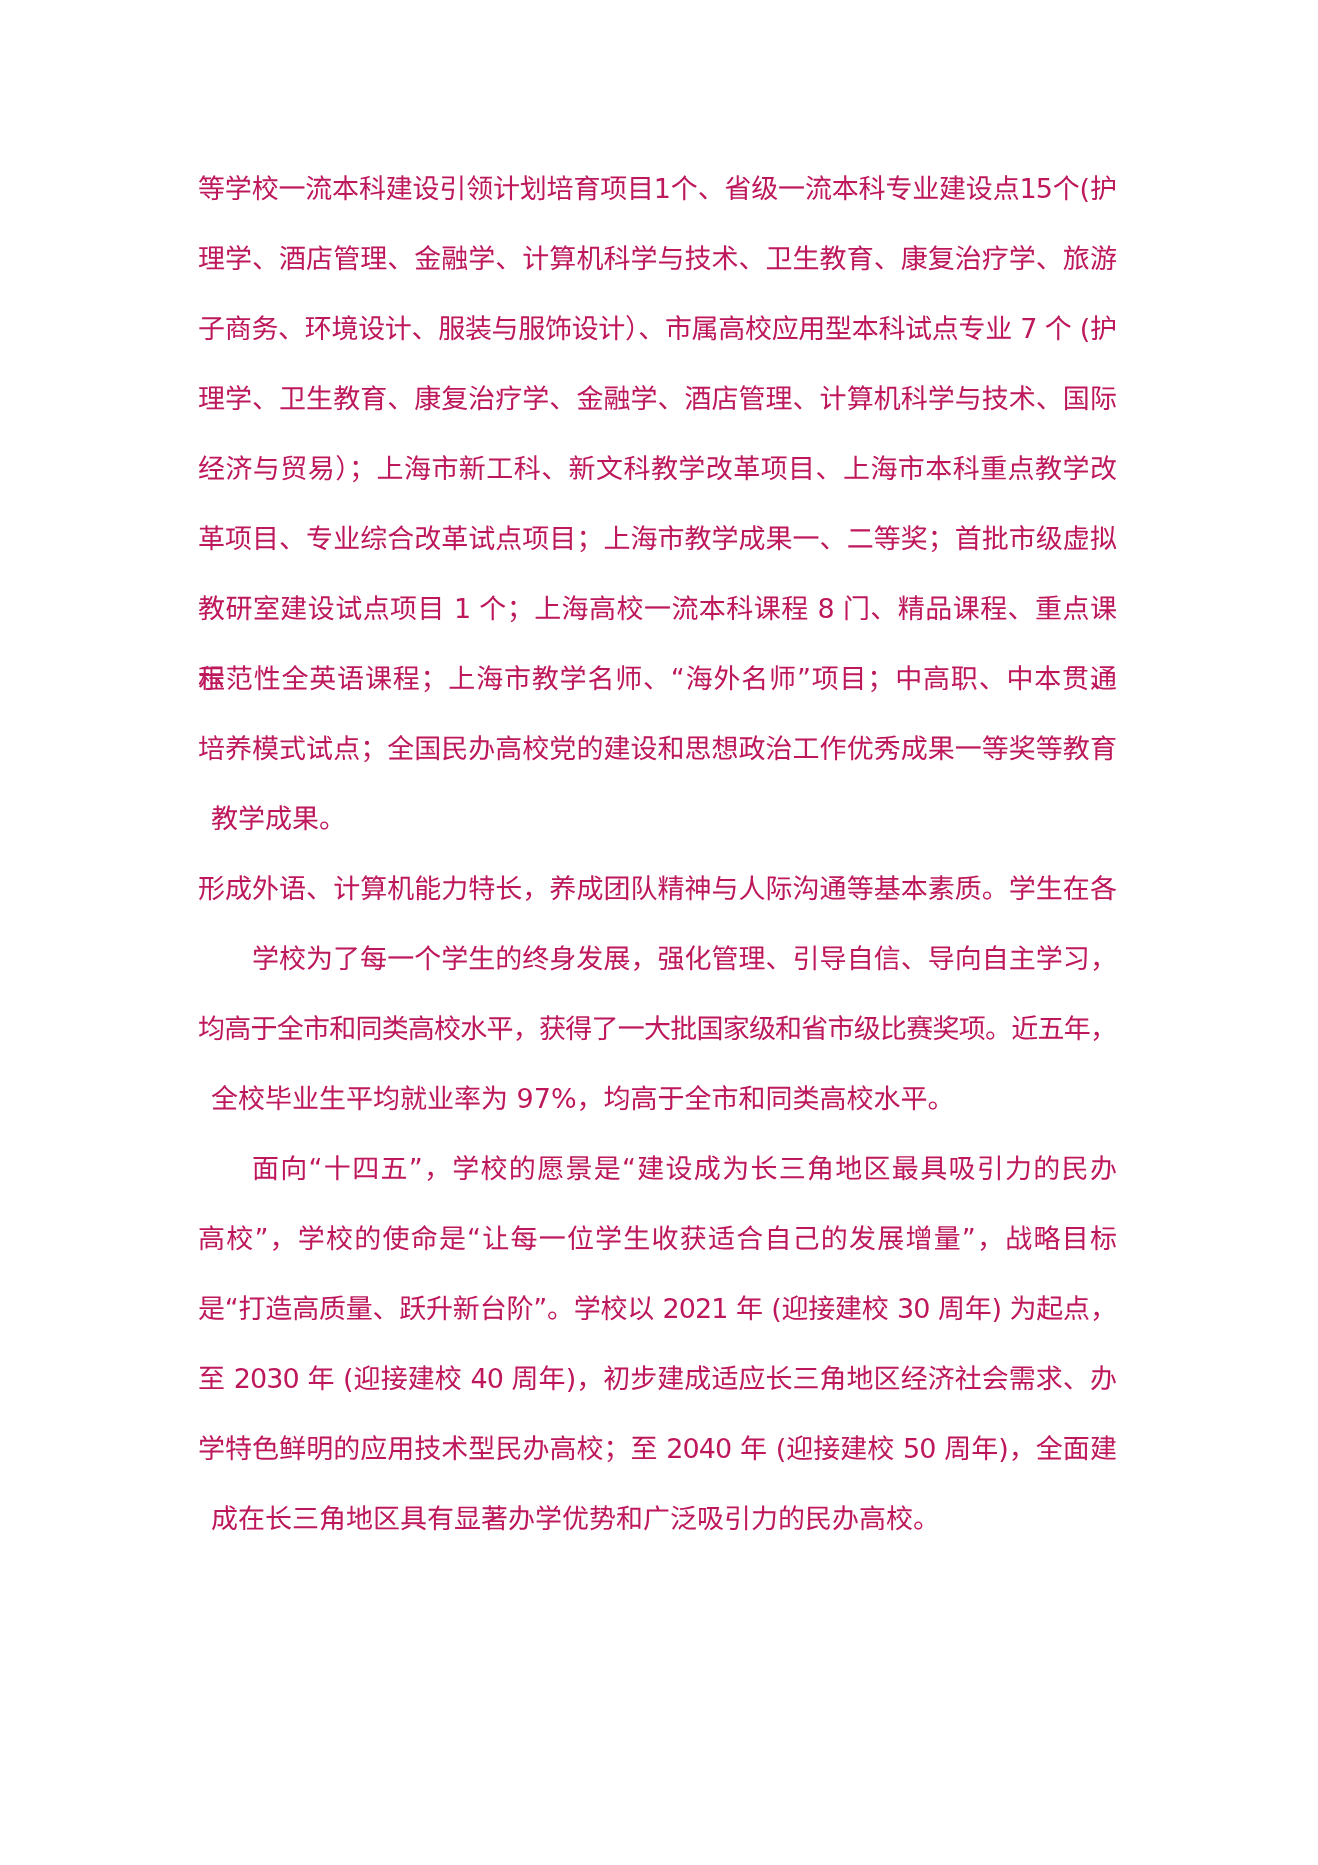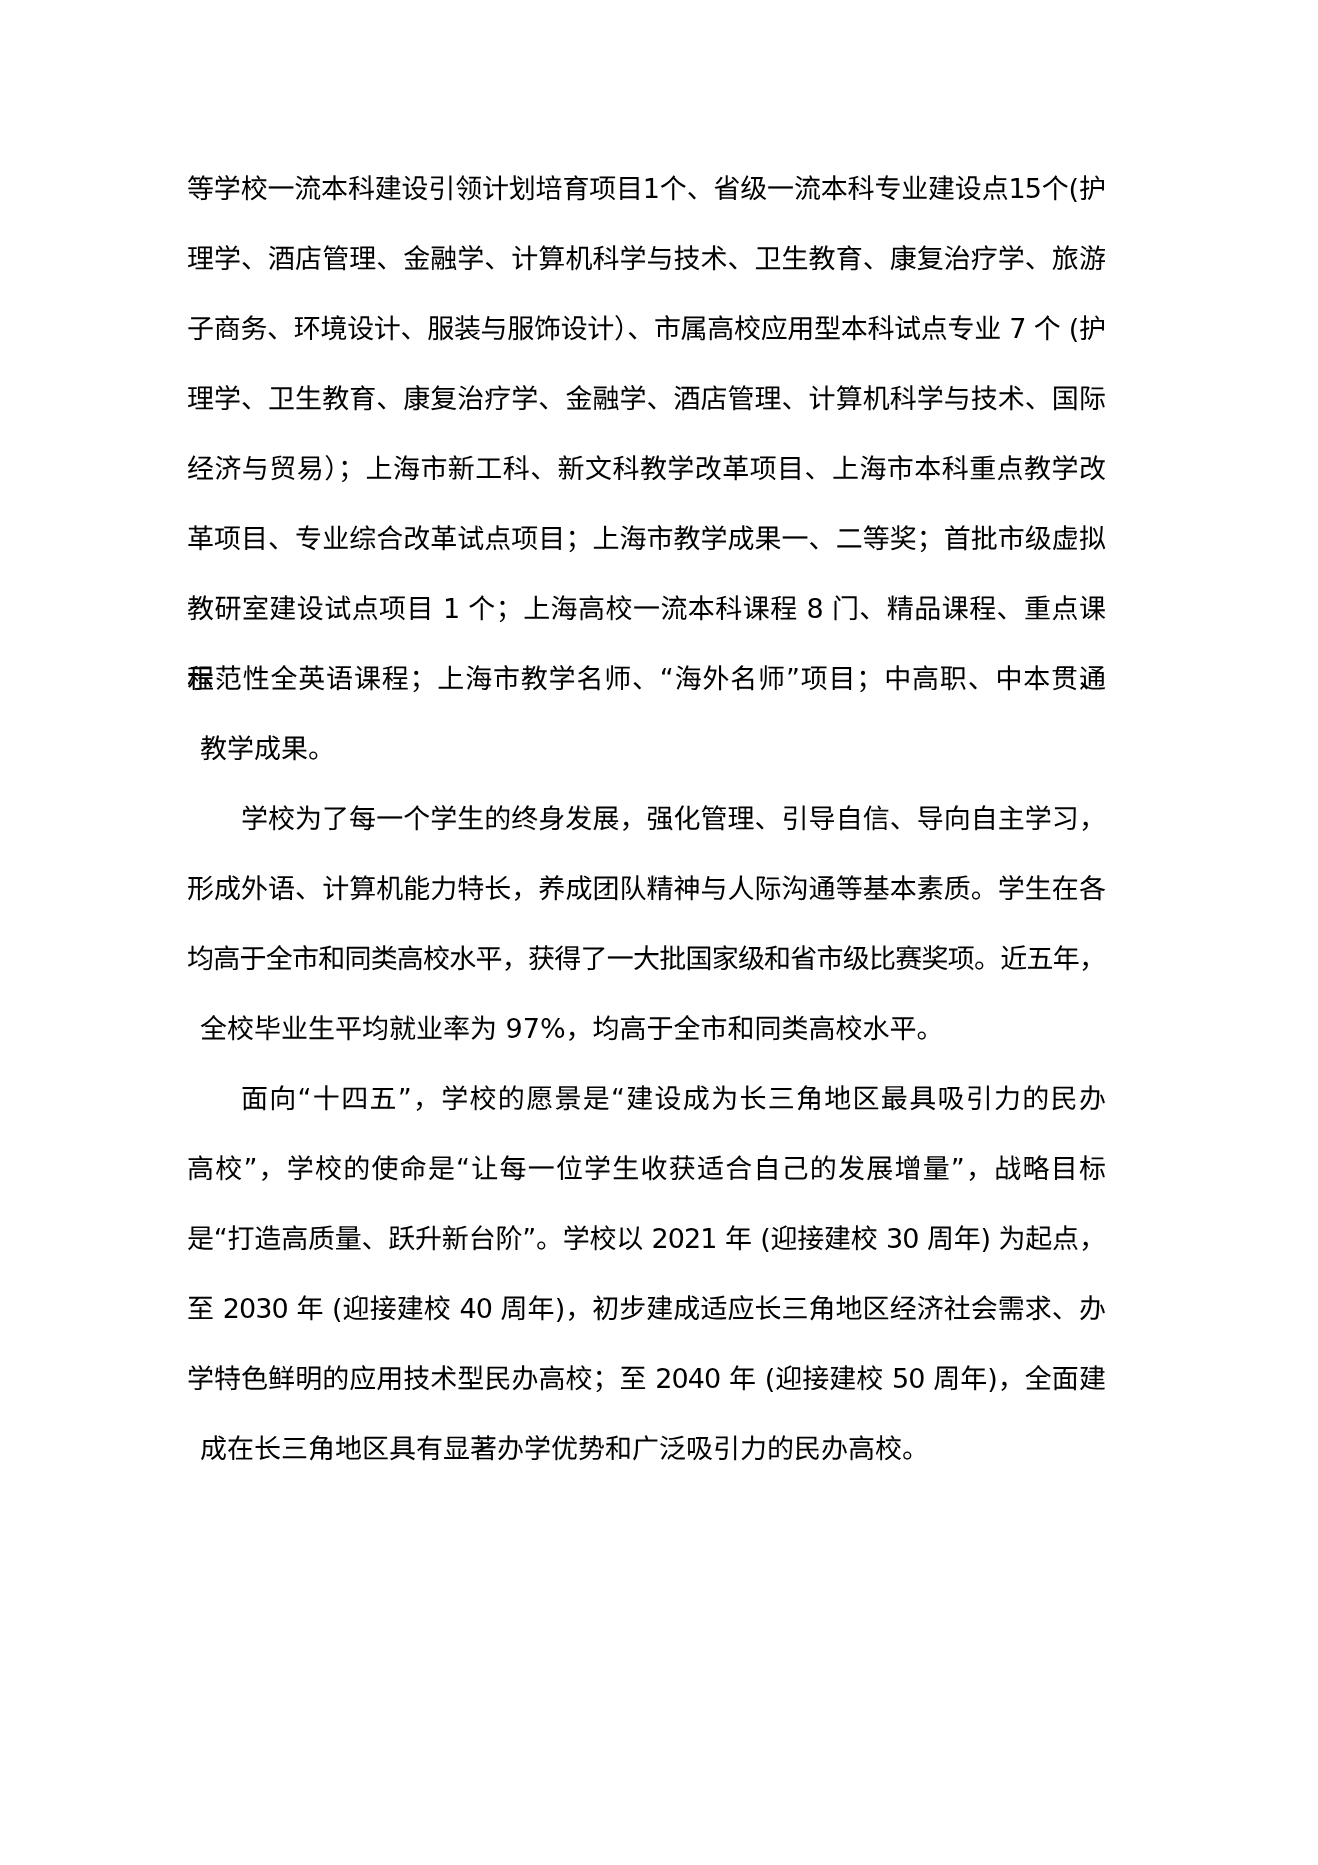--- a/index.html
+++ b/index.html
@@ -6,24 +6,24 @@
   .page{
     position:relative;
     width:1318px;
     height:1865px;
     background:#ffffff;
     overflow:hidden;
     font-family:"DejaVu Sans",sans-serif;
   }
   .textblock{
     position:absolute;
-    left:187px;
+    left:198px;
     top:154px;
     width:918px;
-    color:#000000;
+    color:#be185d;
   }
   .paragraph{margin:0;padding:0;}
   .ln{
     height:70px;
     line-height:70px;
     font-size:27px;
     margin:0;
     padding:0;
   }
   
@@ -45,26 +45,27 @@
 
     <div class="paragraph">
       <div class="ln just">等学校一流本科建设引领计划培育项目1个、省级一流本科专业建设点15个(护</div>
       <div class="ln just">理学、酒店管理、金融学、计算机科学与技术、卫生教育、康复治疗学、旅游</div>
       <div class="ln just">子商务、环境设计、服装与服饰设计）、市属高校应用型本科试点专业 7 个 (护</div>
       <div class="ln just">理学、卫生教育、康复治疗学、金融学、酒店管理、计算机科学与技术、国际</div>
       <div class="ln just">经济与贸易）；上海市新工科、新文科教学改革项目、上海市本科重点教学改</div>
       <div class="ln just">革项目、专业综合改革试点项目；上海市教学成果一、二等奖；首批市级虚拟</div>
       <div class="ln just">教研室建设试点项目 1 个；上海高校一流本科课程 8 门、精品课程、重点课程、</div>
       <div class="ln just">示范性全英语课程；上海市教学名师、“海外名师”项目；中高职、中本贯通</div>
+      <div class="ln just">培养模式试点；全国民办高校党的建设和思想政治工作优秀成果一等奖等教育</div>
       <div class="ln endline">教学成果。</div>
     </div>
 
     <div class="paragraph">
+      <div class="ln just">形成外语、计算机能力特长，养成团队精神与人际沟通等基本素质。学生在各</div>
       <div class="ln just indent">学校为了每一个学生的终身发展，强化管理、引导自信、导向自主学习，</div>
-      <div class="ln just">形成外语、计算机能力特长，养成团队精神与人际沟通等基本素质。学生在各</div>
       <div class="ln just">均高于全市和同类高校水平，获得了一大批国家级和省市级比赛奖项。近五年，</div>
       <div class="ln endline">全校毕业生平均就业率为 97%，均高于全市和同类高校水平。</div>
     </div>
 
     <div class="paragraph">
       <div class="ln just indent">面向“十四五”，学校的愿景是“建设成为长三角地区最具吸引力的民办</div>
       <div class="ln just">高校”，学校的使命是“让每一位学生收获适合自己的发展增量”，战略目标</div>
       <div class="ln just">是“打造高质量、跃升新台阶”。学校以 2021 年 (迎接建校 30 周年) 为起点，</div>
       <div class="ln just">至 2030 年 (迎接建校 40 周年)，初步建成适应长三角地区经济社会需求、办</div>
       <div class="ln just">学特色鲜明的应用技术型民办高校；至 2040 年 (迎接建校 50 周年)，全面建</div>

